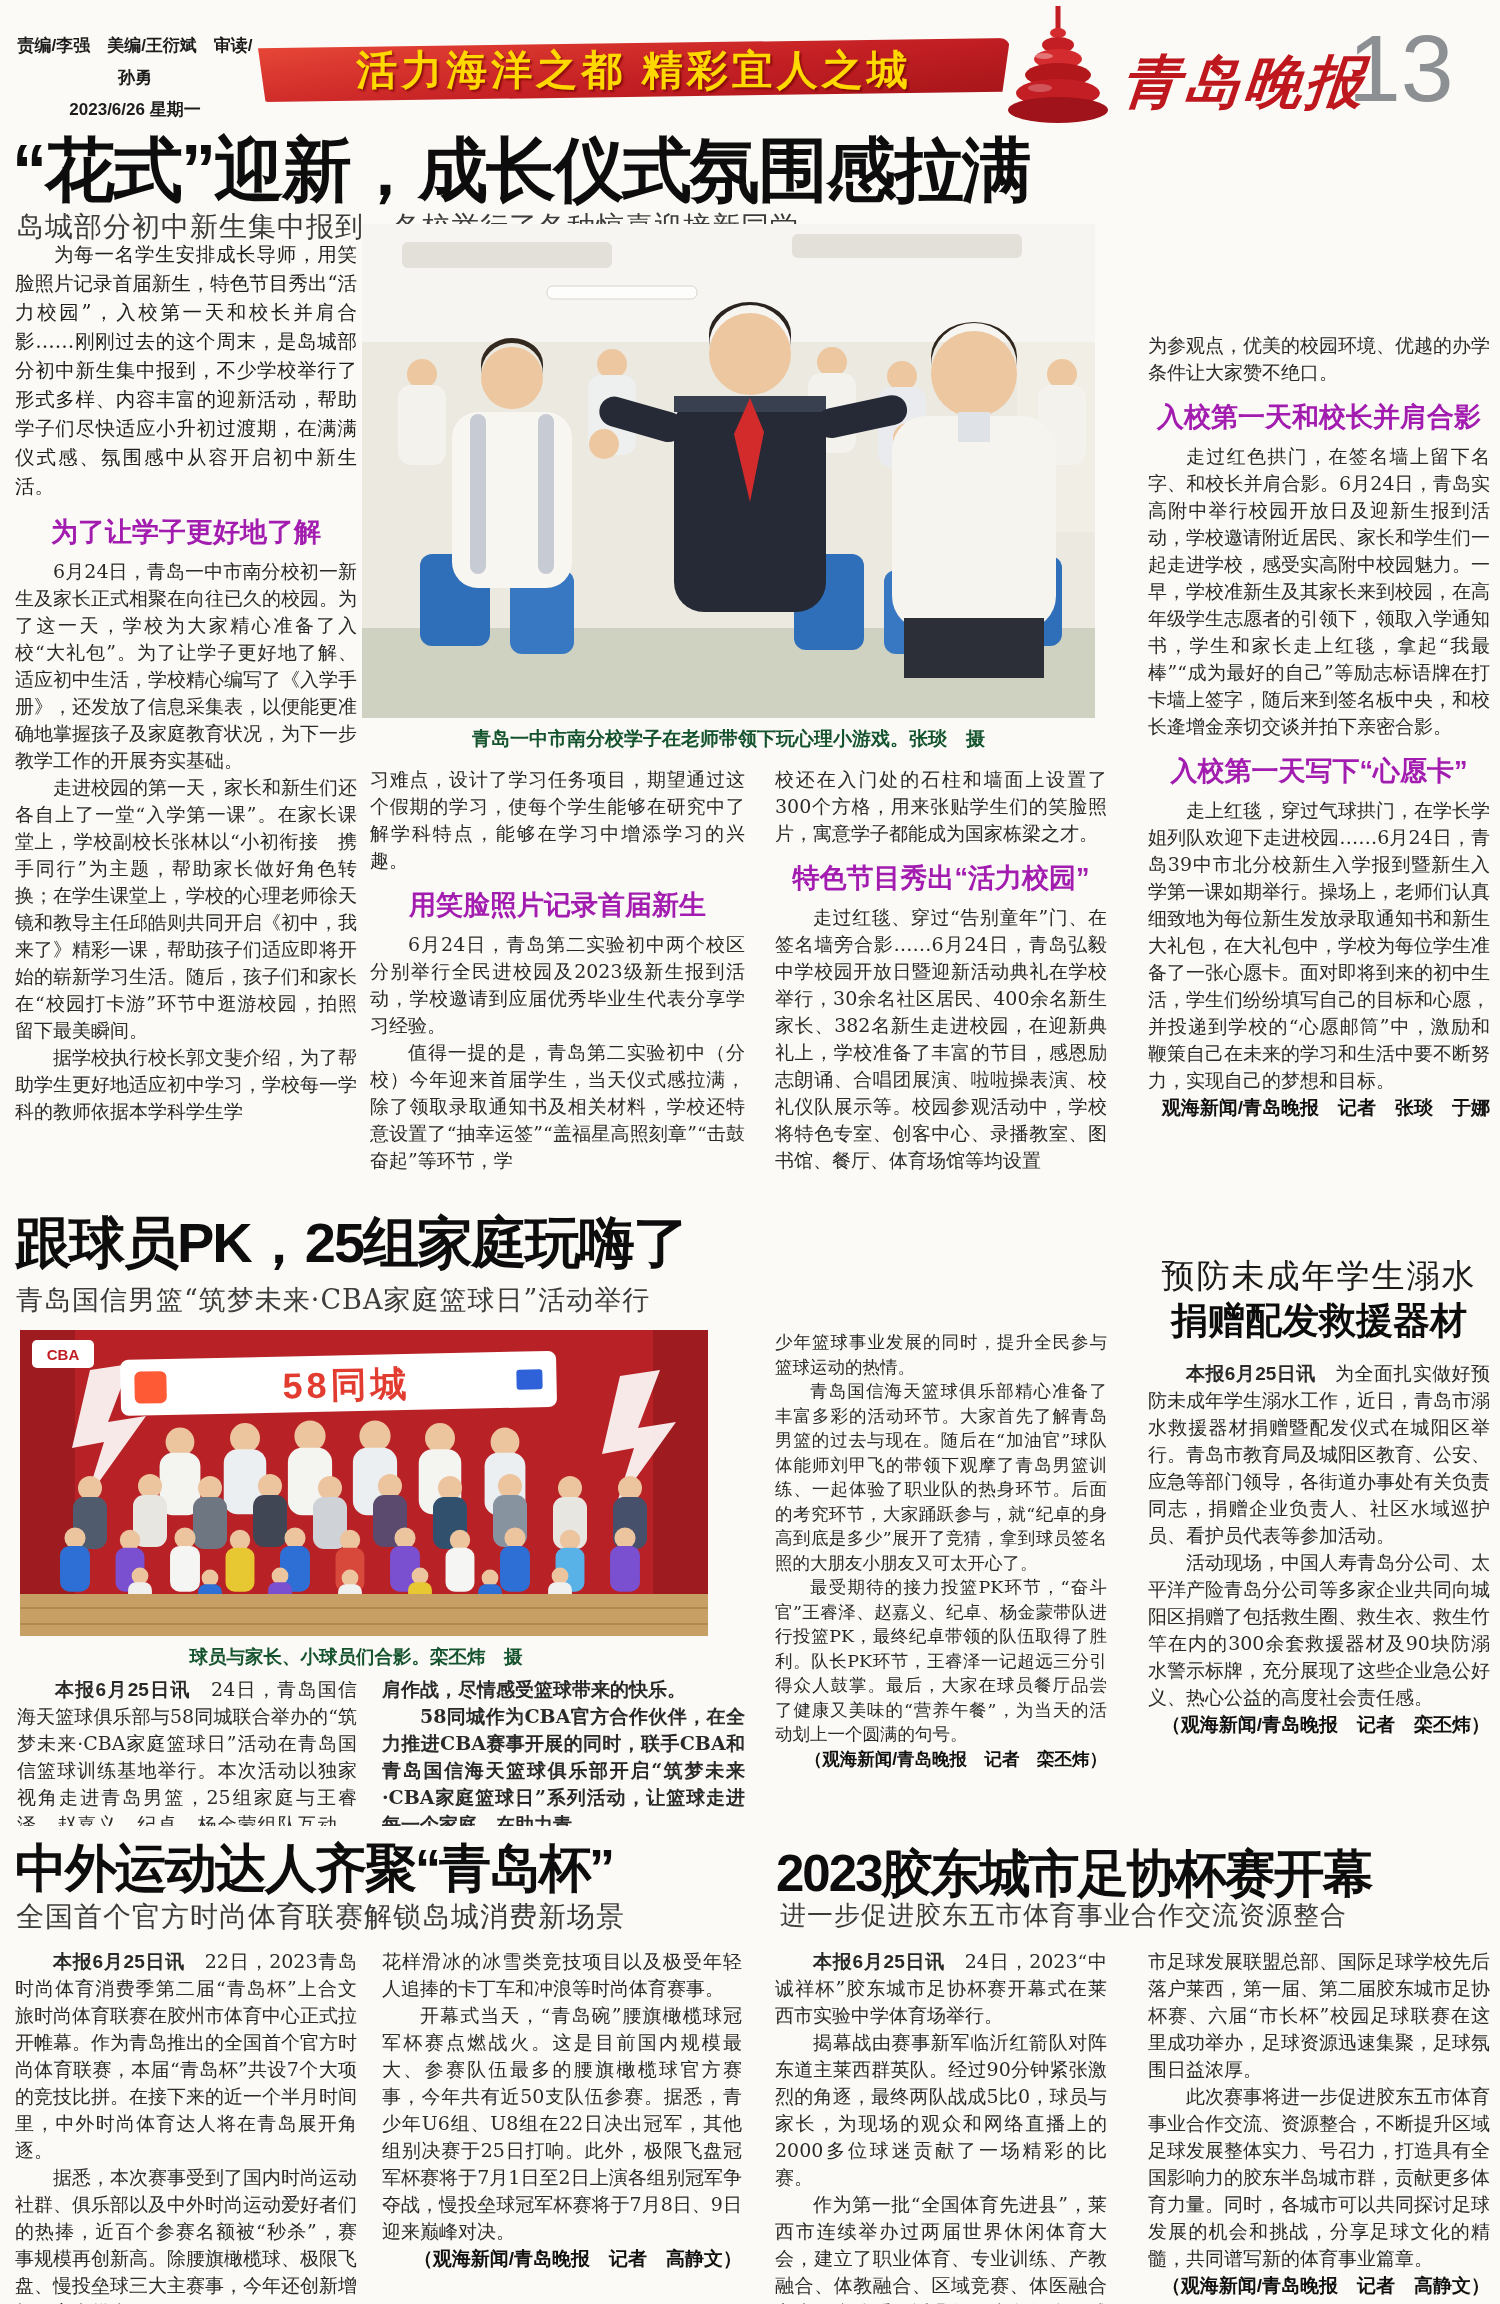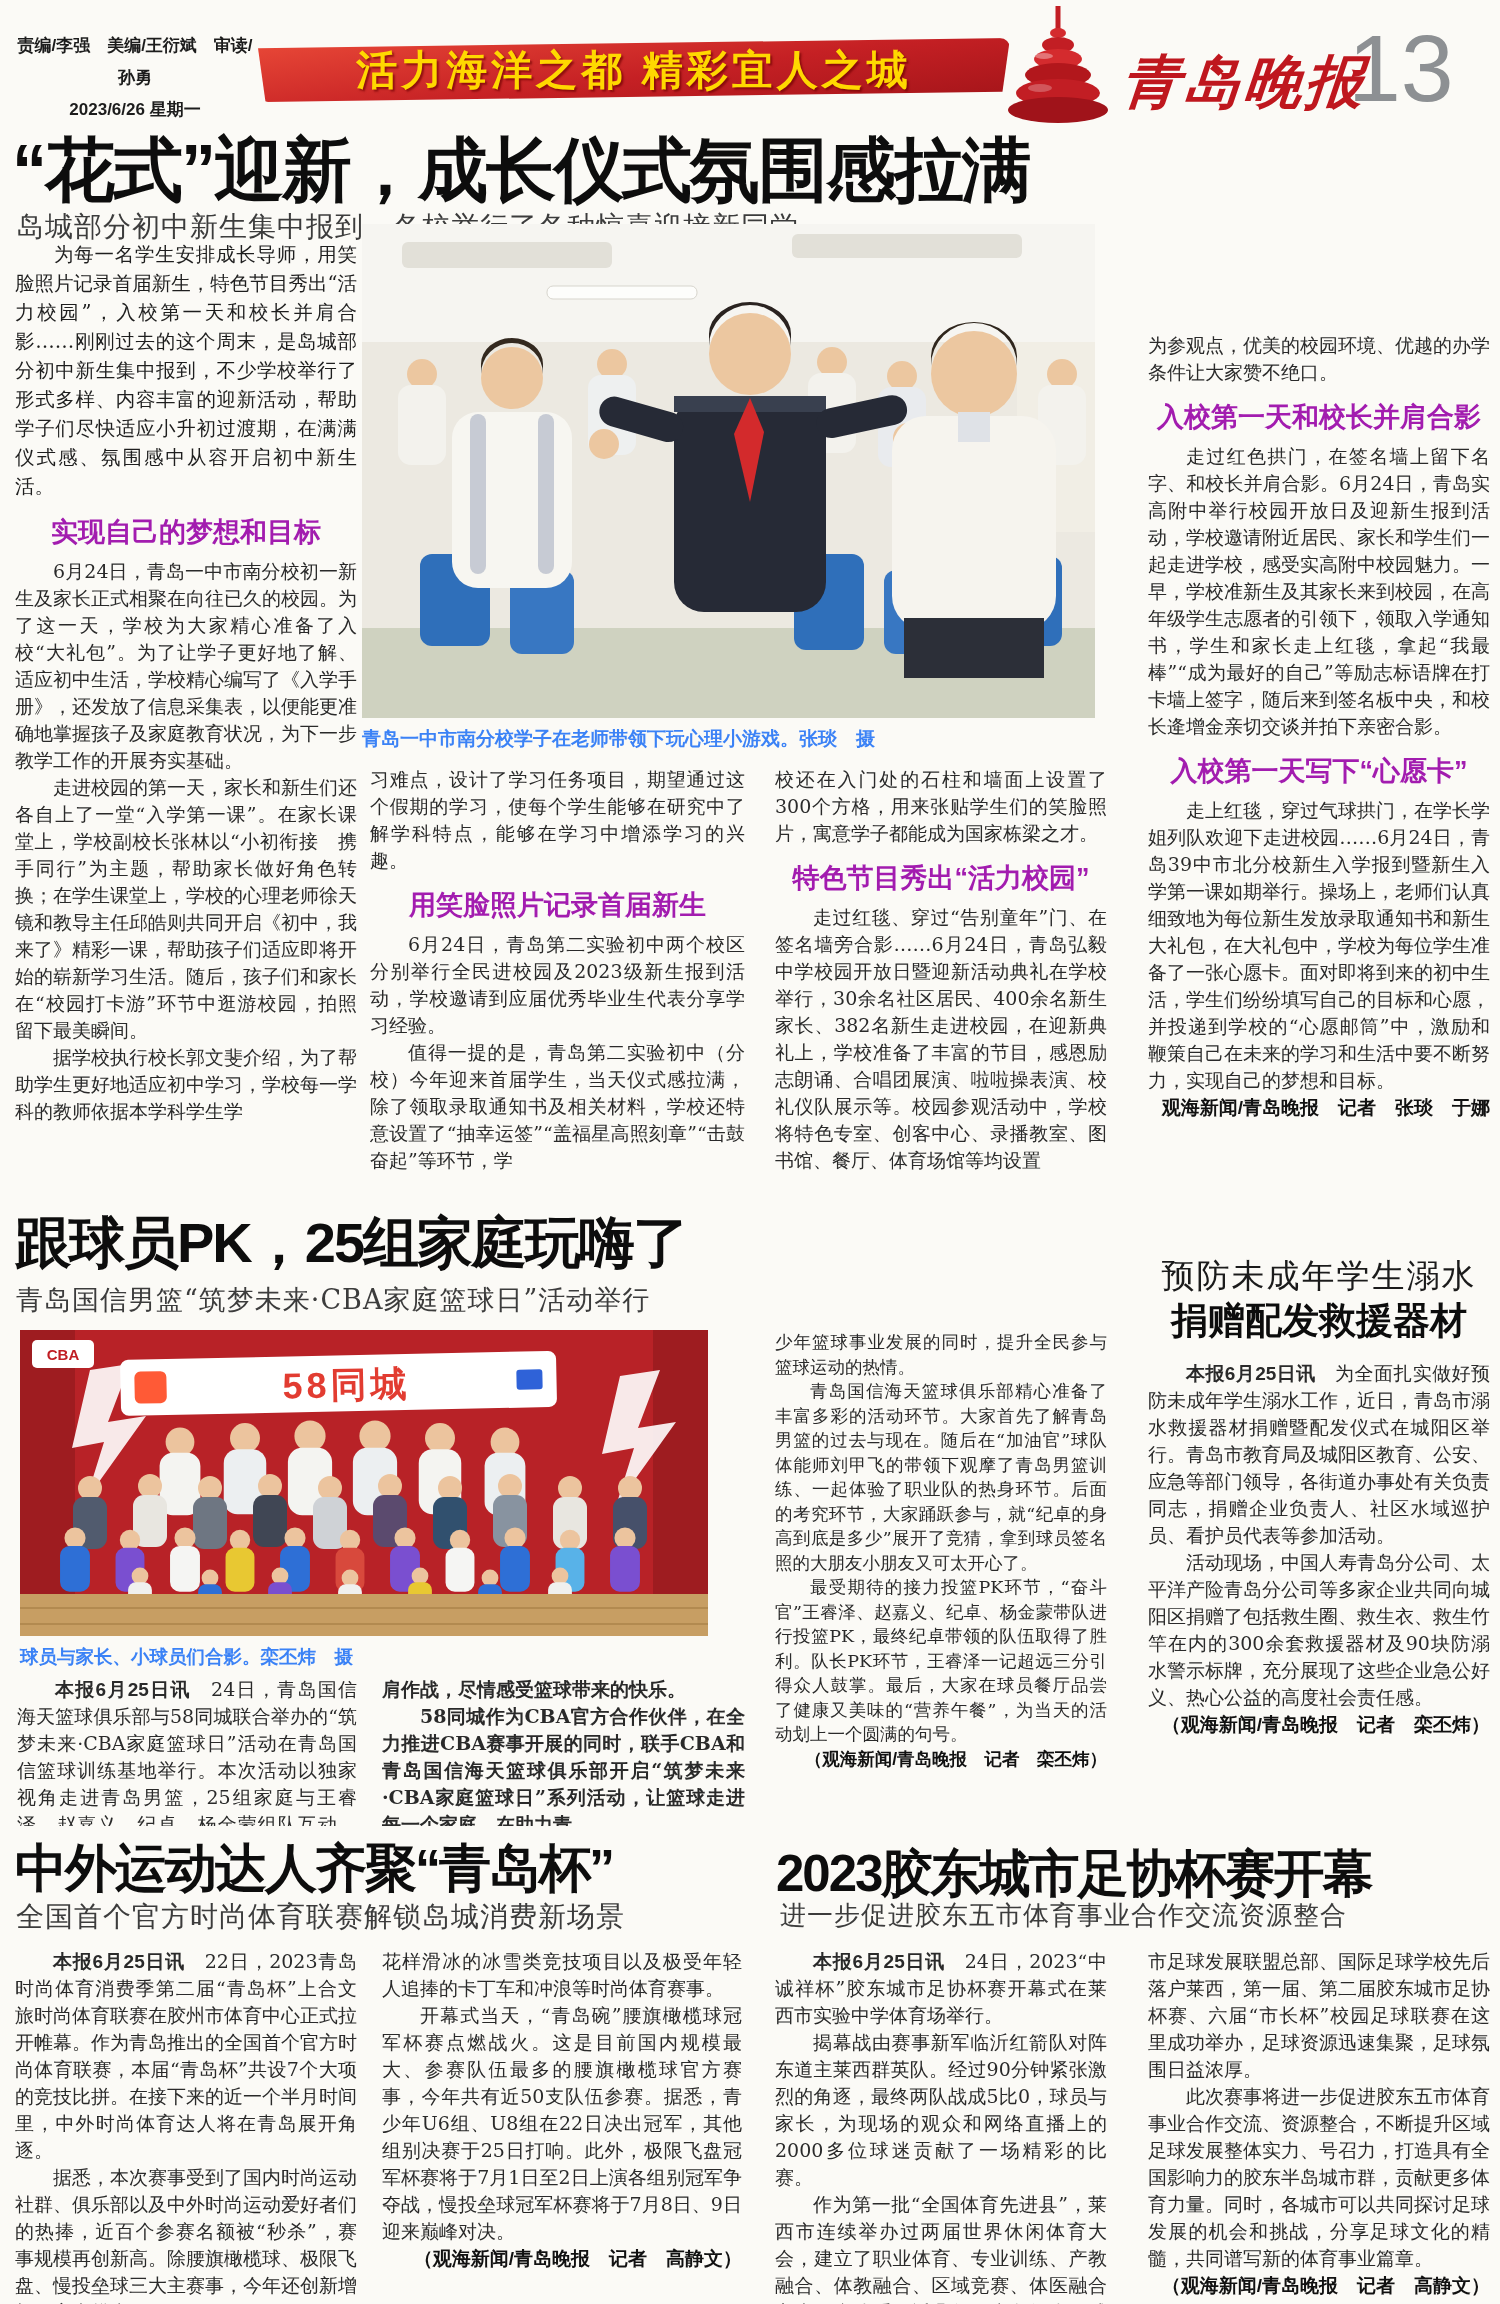--- a/index.html
+++ b/index.html
@@ -39,21 +39,21 @@
   .lede{font-size:19.5px;line-height:29px;color:#1e1e1e;}
   .sh{font-family:"Liberation Sans",sans-serif;font-weight:bold;font-size:27px;
       text-align:center;text-indent:0 !important;margin:18px 0 12px 0;color:#a21caf;}
   .byline{font-family:"Liberation Sans",sans-serif;font-weight:bold;text-align:right;
       text-indent:0 !important;margin-top:12px;color:#111;}
   .lead-in{font-family:"Liberation Sans",sans-serif;font-weight:bold;}
   .tight{font-size:17.5px;line-height:24.5px;}
   
   .photo{position:absolute;display:block;}
   .cap{position:absolute;font-family:Liberation Serif, serif;font-weight:bold;
-      font-size:19px;color:#3b82f6;text-align:left;}
+      font-size:19px;color:#14532d;text-align:center;}
   
   .kick{position:absolute;left:1148px;top:1254px;width:342px;text-align:center;
       font-size:33px;color:#1b1b1b;letter-spacing:2px;}
   .sbt{position:absolute;left:1148px;top:1296px;width:342px;text-align:center;
       font-family:"Liberation Sans",sans-serif;font-weight:900;font-size:37px;color:#0c0c0c;}
 </style>
 </head>
 <body>
 
 <div class="page">
@@ -138,21 +138,21 @@
       <path d="M-43,-94 a43,43 0 0 1 86,0 l0,-10 a43,34 0 0 0 -86,0 z" fill="#2f261d"></path>
       <rect x="-82" y="-44" width="164" height="214" rx="34" fill="#f6f4ee"></rect>
       <rect x="-16" y="-48" width="32" height="30" fill="#dfe2e7"></rect>
       <rect x="-70" y="158" width="140" height="60" fill="#2c2f38"></rect>
     </g>
   </svg>
   <div class="cap" style="left:362px;top:726px;width:733px;">青岛一中市南分校学子在老师带领下玩心理小游戏。张琰　摄</div>
 
   <div class="col" style="left:15px;top:240px;width:342px;height:964px;">
     <p class="lede">为每一名学生安排成长导师，用笑脸照片记录首届新生，特色节目秀出“活力校园”，入校第一天和校长并肩合影……刚刚过去的这个周末，是岛城部分初中新生集中报到，不少学校举行了形式多样、内容丰富的迎新活动，帮助学子们尽快适应小升初过渡期，在满满仪式感、氛围感中从容开启初中新生活。</p>
-    <div class="sh">实现自己的梦想和目标</div>
+    <div class="sh">为了让学子更好地了解</div>
     <p>6月24日，青岛一中市南分校初一新生及家长正式相聚在向往已久的校园。为了这一天，学校为大家精心准备了入校“大礼包”。为了让学子更好地了解、适应初中生活，学校精心编写了《入学手册》，还发放了信息采集表，以便能更准确地掌握孩子及家庭教育状况，为下一步教学工作的开展夯实基础。</p>
     <p>走进校园的第一天，家长和新生们还各自上了一堂“入学第一课”。在家长课堂上，学校副校长张林以“小初衔接　携手同行”为主题，帮助家长做好角色转换；在学生课堂上，学校的心理老师徐天镜和教导主任邱皓则共同开启《初中，我来了》精彩一课，帮助孩子们适应即将开始的崭新学习生活。随后，孩子们和家长在“校园打卡游”环节中逛游校园，拍照留下最美瞬间。</p>
     <p>据学校执行校长郭文斐介绍，为了帮助学生更好地适应初中学习，学校每一学科的教师依据本学科学生学</p>
   </div>
 
   <div class="col" style="left:370px;top:766px;width:375px;height:438px;">
     <p class="cont">习难点，设计了学习任务项目，期望通过这个假期的学习，使每个学生能够在研究中了解学科特点，能够在学习中增添学习的兴趣。</p>
     <div class="sh">用笑脸照片记录首届新生</div>
     <p>6月24日，青岛第二实验初中两个校区分别举行全民进校园及2023级新生报到活动，学校邀请到应届优秀毕业生代表分享学习经验。</p>
     <p>值得一提的是，青岛第二实验初中（分校）今年迎来首届学生，当天仪式感拉满，除了领取录取通知书及相关材料，学校还特意设置了“抽幸运签”“盖福星高照刻章”“击鼓奋起”等环节，学</p>

